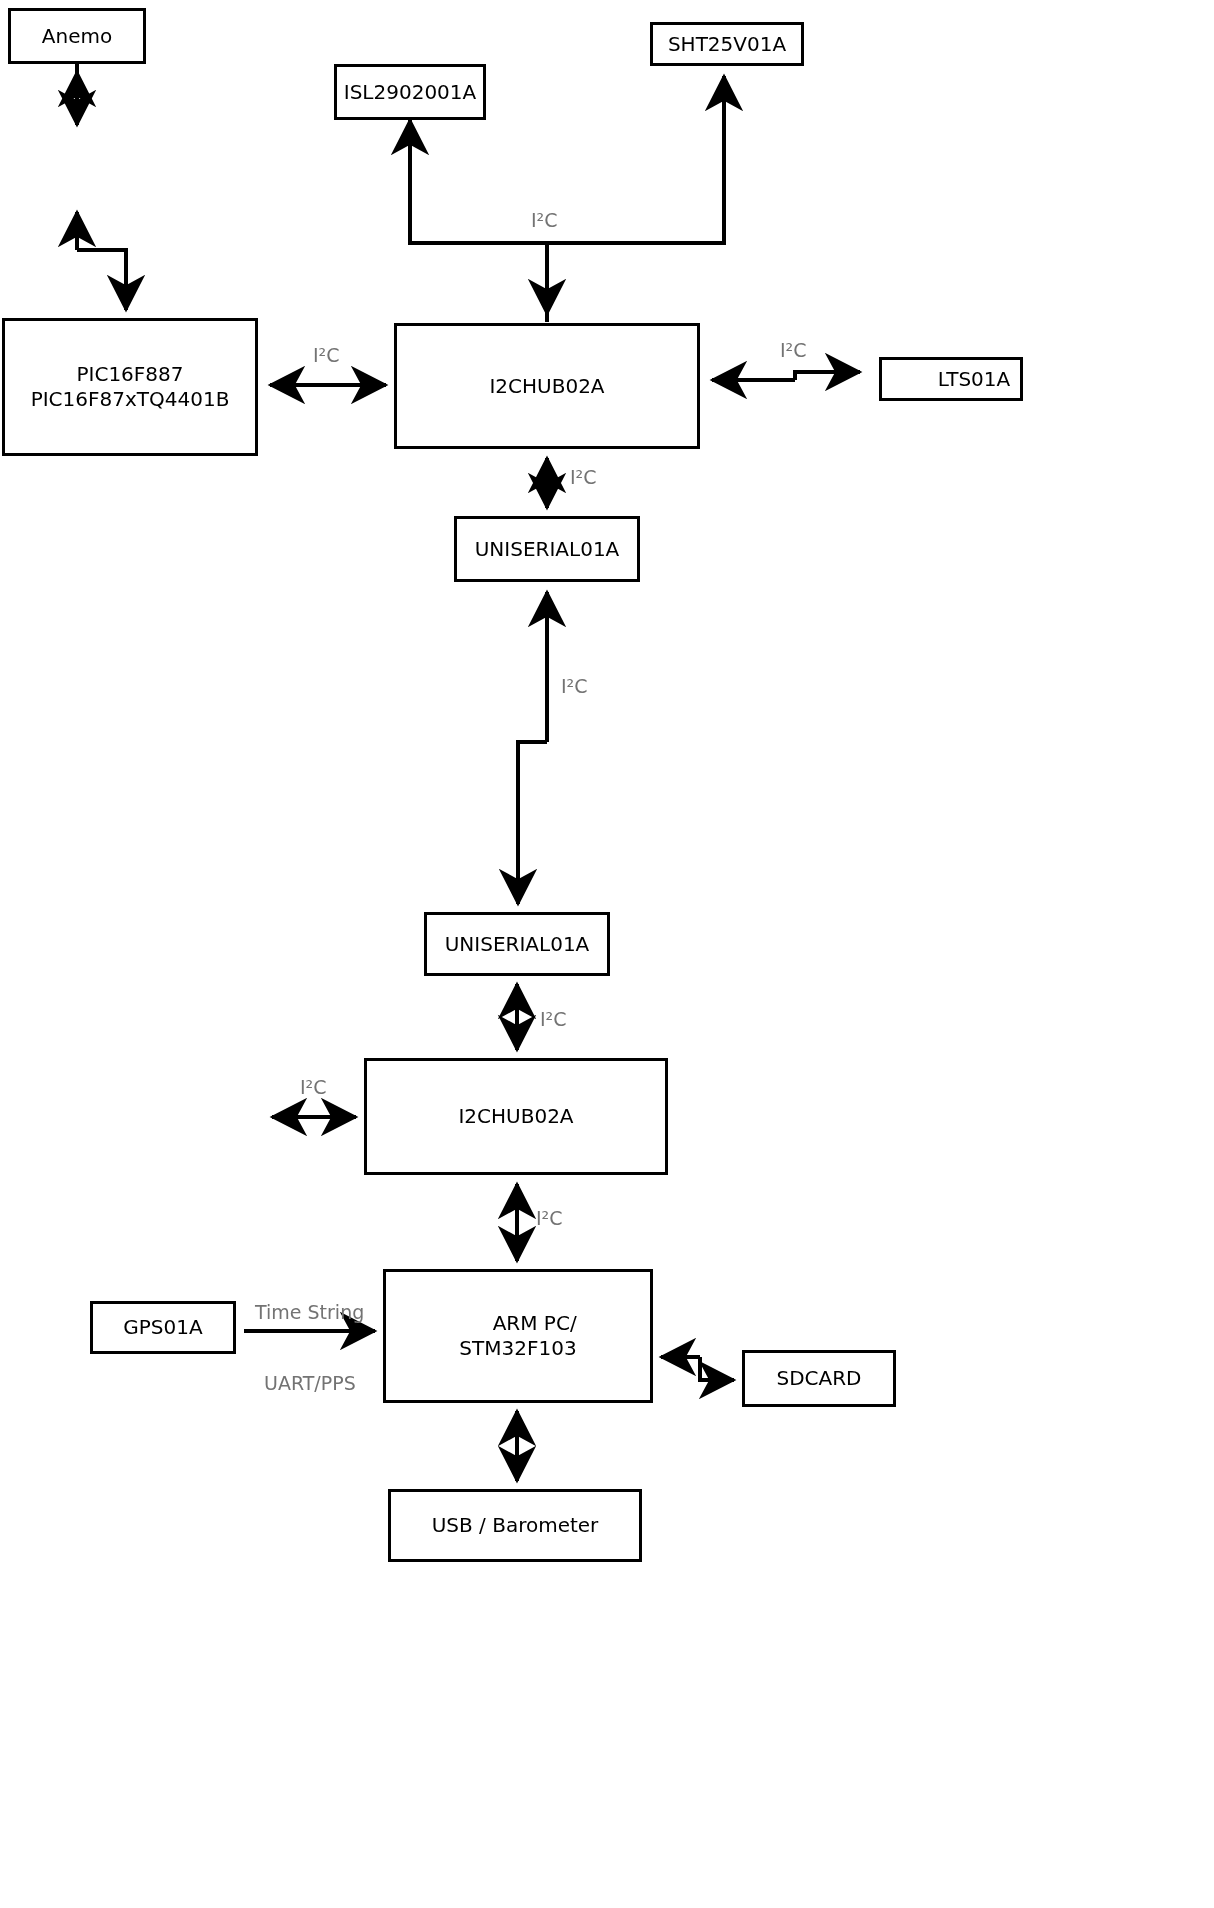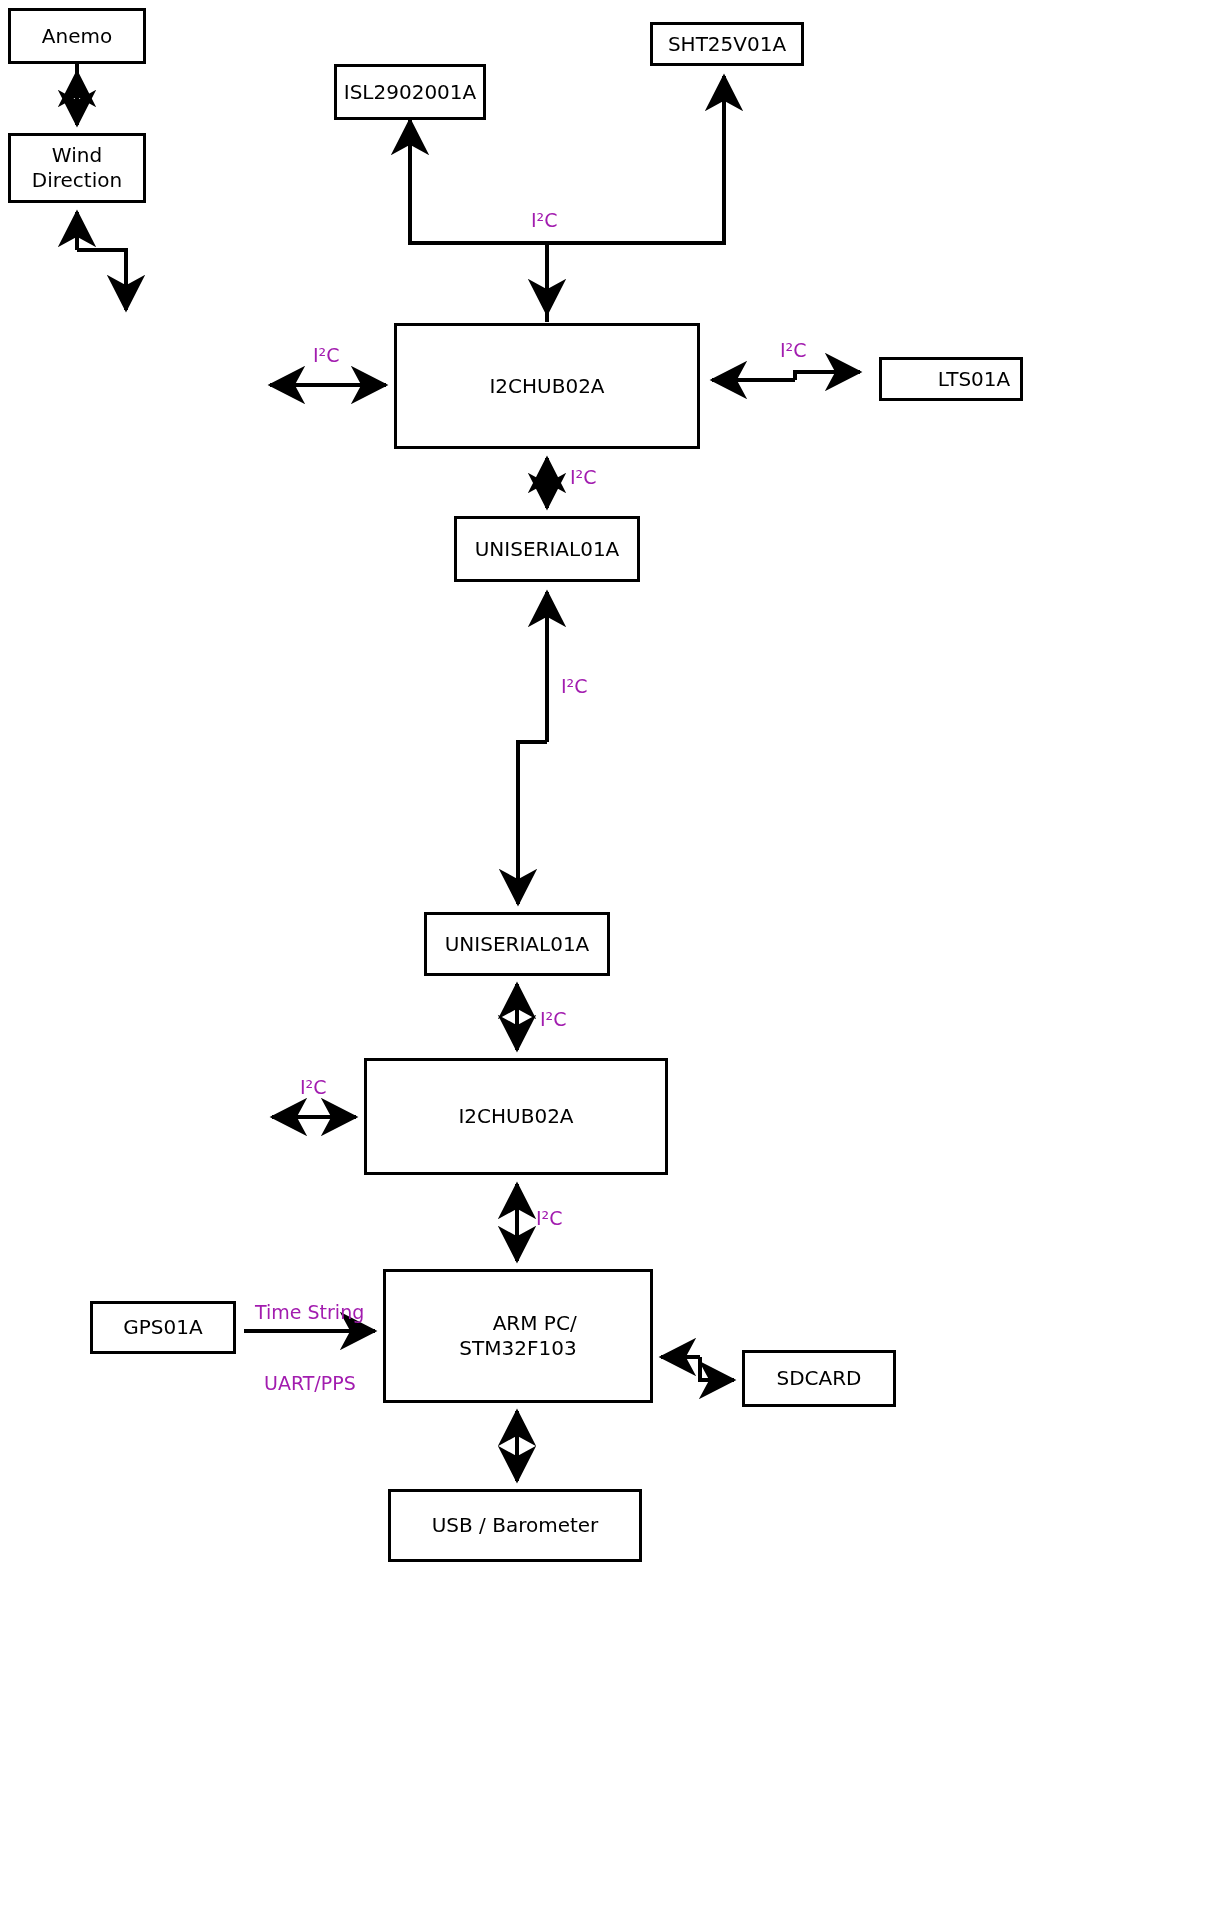--- a/index.html
+++ b/index.html
@@ -35,21 +35,21 @@
     justify-content: center;
     text-align: center;
     color: #000000;
     font-size: 20px;
     line-height: 1.25;
     white-space: pre-line;
     z-index: 2;
   }
   .edge-label {
     position: absolute;
-    color: #a21caf;
+    color: #737373;
     font-size: 19px;
     line-height: 1;
     background: transparent;
     white-space: nowrap;
     z-index: 3;
   }
 </style>
 </head>
 <body>
 
@@ -101,23 +101,23 @@
       <path d="M700,1357 L700,1380 L734,1380"></path>
       <path d="M700,1357 L661,1357"></path>
 
       <path d="M517,1450 L517,1411"></path>
       <path d="M517,1450 L517,1481"></path>
     </g>
   </svg>
 
   <div class="node" style="left:8px;top:8px;width:138px;height:56px;">Anemo</div>
 
-  <div class="node" style="left:8px;top:133px;width:138px;height:70px;">Wind
-Direction</div>
 
+  <div class="node" style="left:2px;top:318px;width:256px;height:138px;">PIC16F887
+PIC16F87xTQ4401B</div>
 
   <div class="node" style="left:334px;top:64px;width:152px;height:56px;">ISL2902001A</div>
 
   <div class="node" style="left:650px;top:22px;width:154px;height:44px;">SHT25V01A</div>
 
   <div class="node" style="left:394px;top:323px;width:306px;height:126px;">I2CHUB02A</div>
 
   <div class="node" style="left:879px;top:357px;width:144px;height:44px;padding-left:46px;">LTS01A</div>
 
   <div class="node" style="left:454px;top:516px;width:186px;height:66px;">UNISERIAL01A</div>

